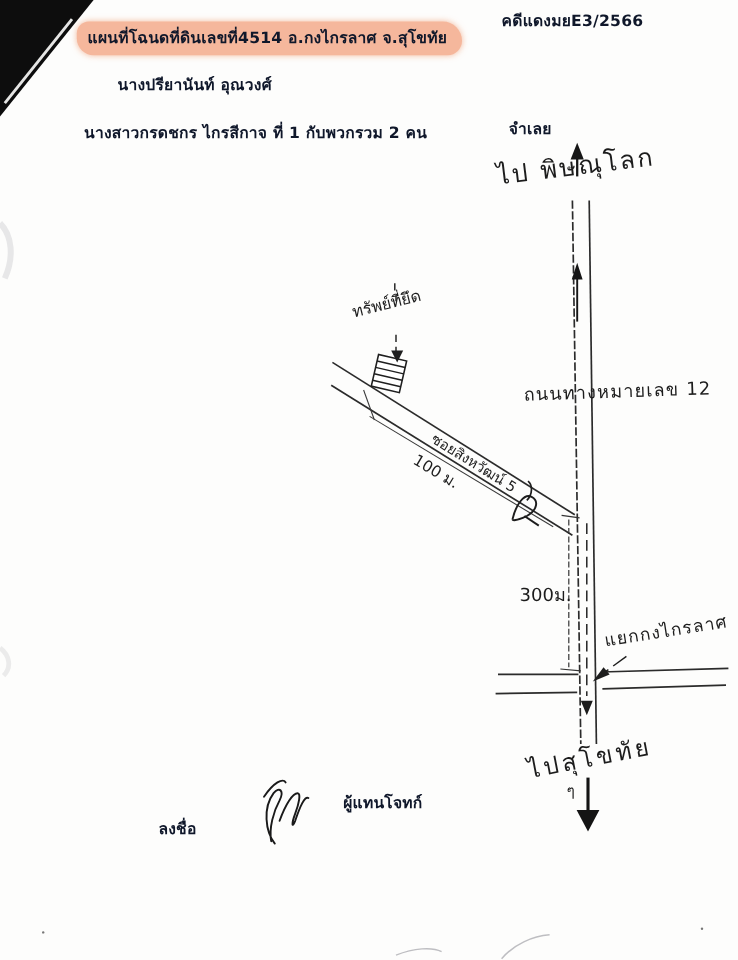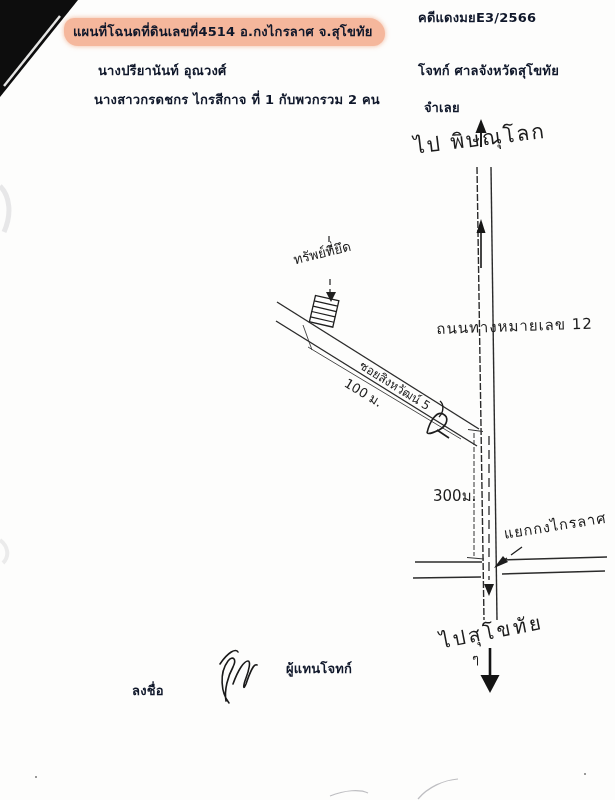--- a/index.html
+++ b/index.html
@@ -110,22 +110,21 @@
       <path d="M330,796 C345,790 360,789 368,793" stroke="#8a8a92" stroke-width="1.2" opacity=".55" fill="none"></path>
       <path d="M418,799 C428,787 444,780 458,779" stroke="#8a8a92" stroke-width="1.2" opacity=".55" fill="none"></path>
       <circle cx="36" cy="777" r="1" fill="#777"></circle>
       <circle cx="585" cy="774" r="1" fill="#777"></circle>
     </g>
   </svg>
 
   <div class="abs print" id="title-hl" style="left:64px;top:18px;">แผนที่โฉนดที่ดินเลขที่4514 อ.กงไกรลาศ จ.สุโขทัย</div>
   <div class="abs print" style="left:418px;top:7px;">คดีแดงมยE3/2566</div>
   <div class="abs print" style="left:68px;top:60px;margin-left:30px;">นางปรียานันท์ อุณวงศ์</div>
-  <div class="abs print" style="left:418px;top:60px;">โจทก์ ศาลจังหวัดสุโขทัย</div>
-  <div class="abs print" style="left:70px;top:89px;margin-left:24px;">นางสาวกรดชกร ไกรสีกาจ ที่ 1 กับพวกรวม 2 คน</div>
+  <div class="abs print" style="left:70px;top:100px;">นางสาวกรดชกร ไกรสีกาจ ที่ 1 กับพวกรวม 2 คน</div>
   <div class="abs print" style="left:424px;top:97px;">จำเลย</div>
 
   <div class="abs hand" style="left:412px;top:130px;font-size:21px;letter-spacing:2px;transform:rotate(-7deg);transform-origin:0 0;">ไป พิษณุโลก</div>
   <div class="abs hand" style="left:436px;top:317px;font-size:15px;letter-spacing:1px;transform:rotate(-2deg);transform-origin:0 0;">ถนนทางหมายเลข 12</div>
   <div class="abs hand" style="left:366px;top:356px;font-size:12px;transform:rotate(32deg);transform-origin:0 0;">ซอยสิงหวัฒน์ 5</div>
   <div class="abs hand" style="left:351px;top:373px;font-size:13px;transform:rotate(31deg);transform-origin:0 0;">100 ม.</div>
   <div class="abs hand" style="left:291px;top:249px;font-size:13.5px;transform:rotate(-14deg);transform-origin:0 0;">ทรัพย์ที่ยึด</div>
   <div class="abs hand" style="left:433px;top:484px;font-size:15px;">300ม.</div>
   <div class="abs hand" style="left:502px;top:522px;font-size:14.5px;letter-spacing:1px;transform:rotate(-9deg);transform-origin:0 0;">แยกกงไกรลาศ</div>
   <div class="abs hand" style="left:437px;top:626px;font-size:20px;letter-spacing:3px;transform:rotate(-11deg);transform-origin:0 0;">ไปสุโขทัย</div>

